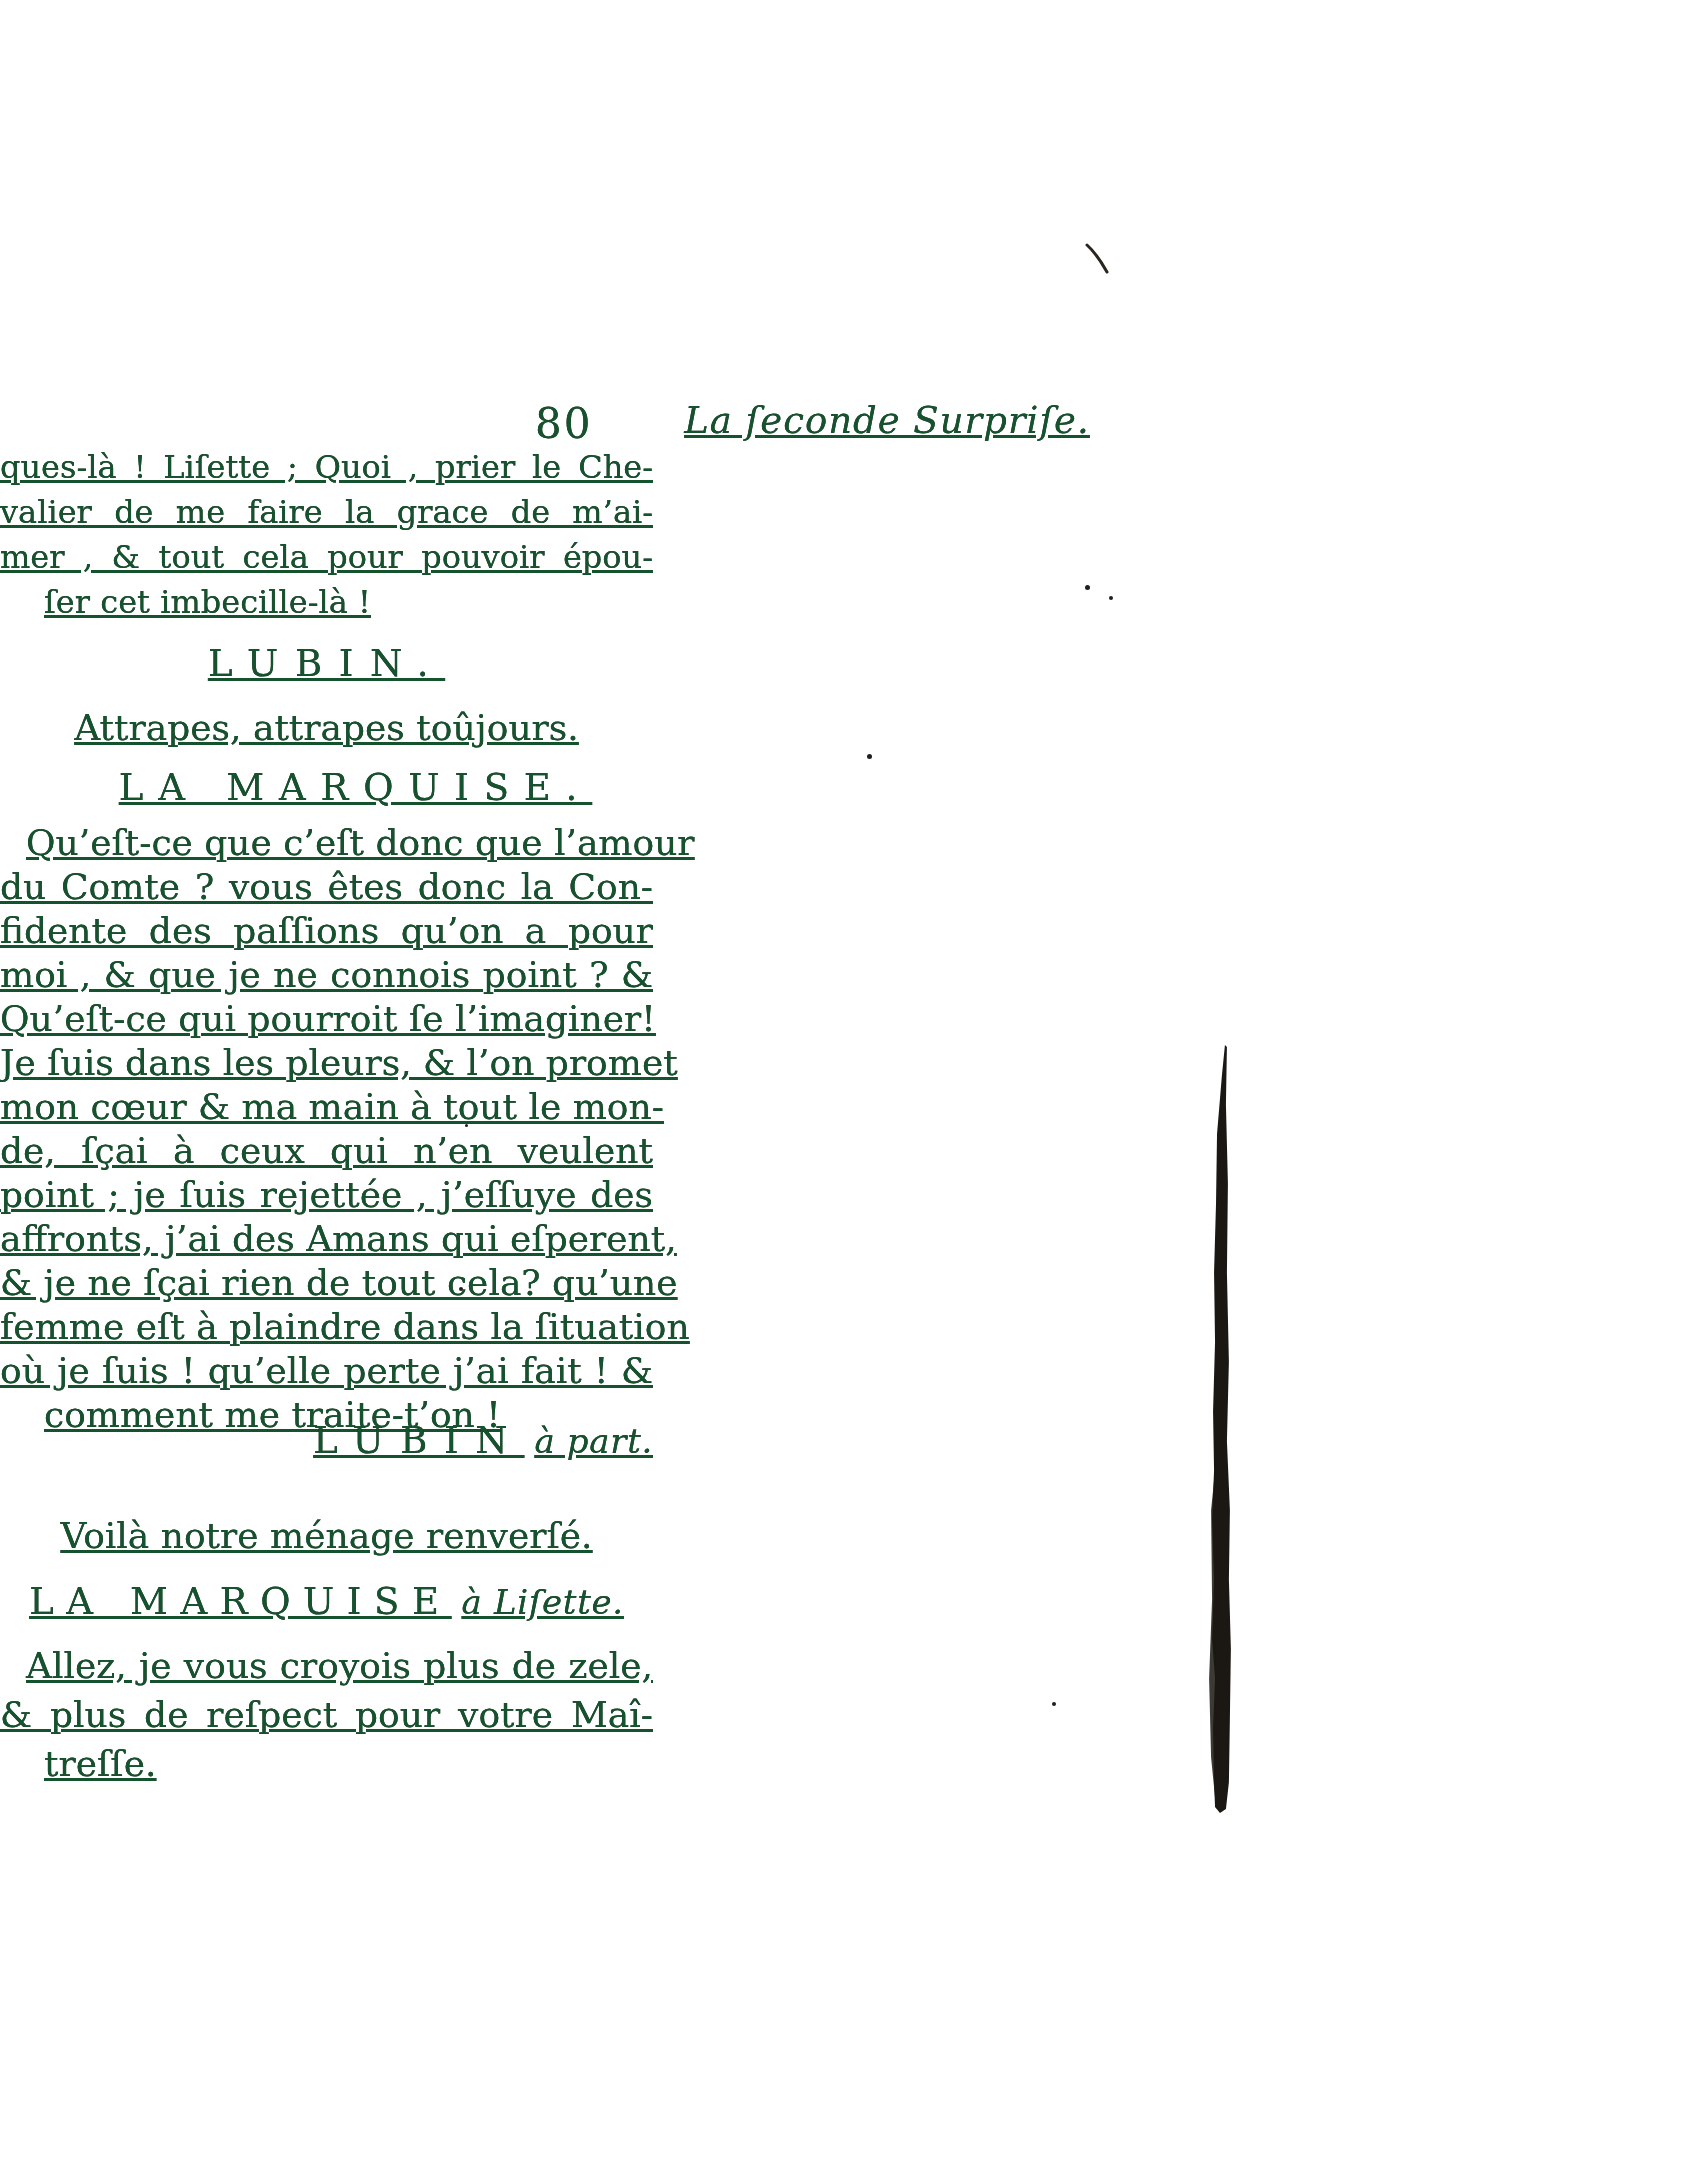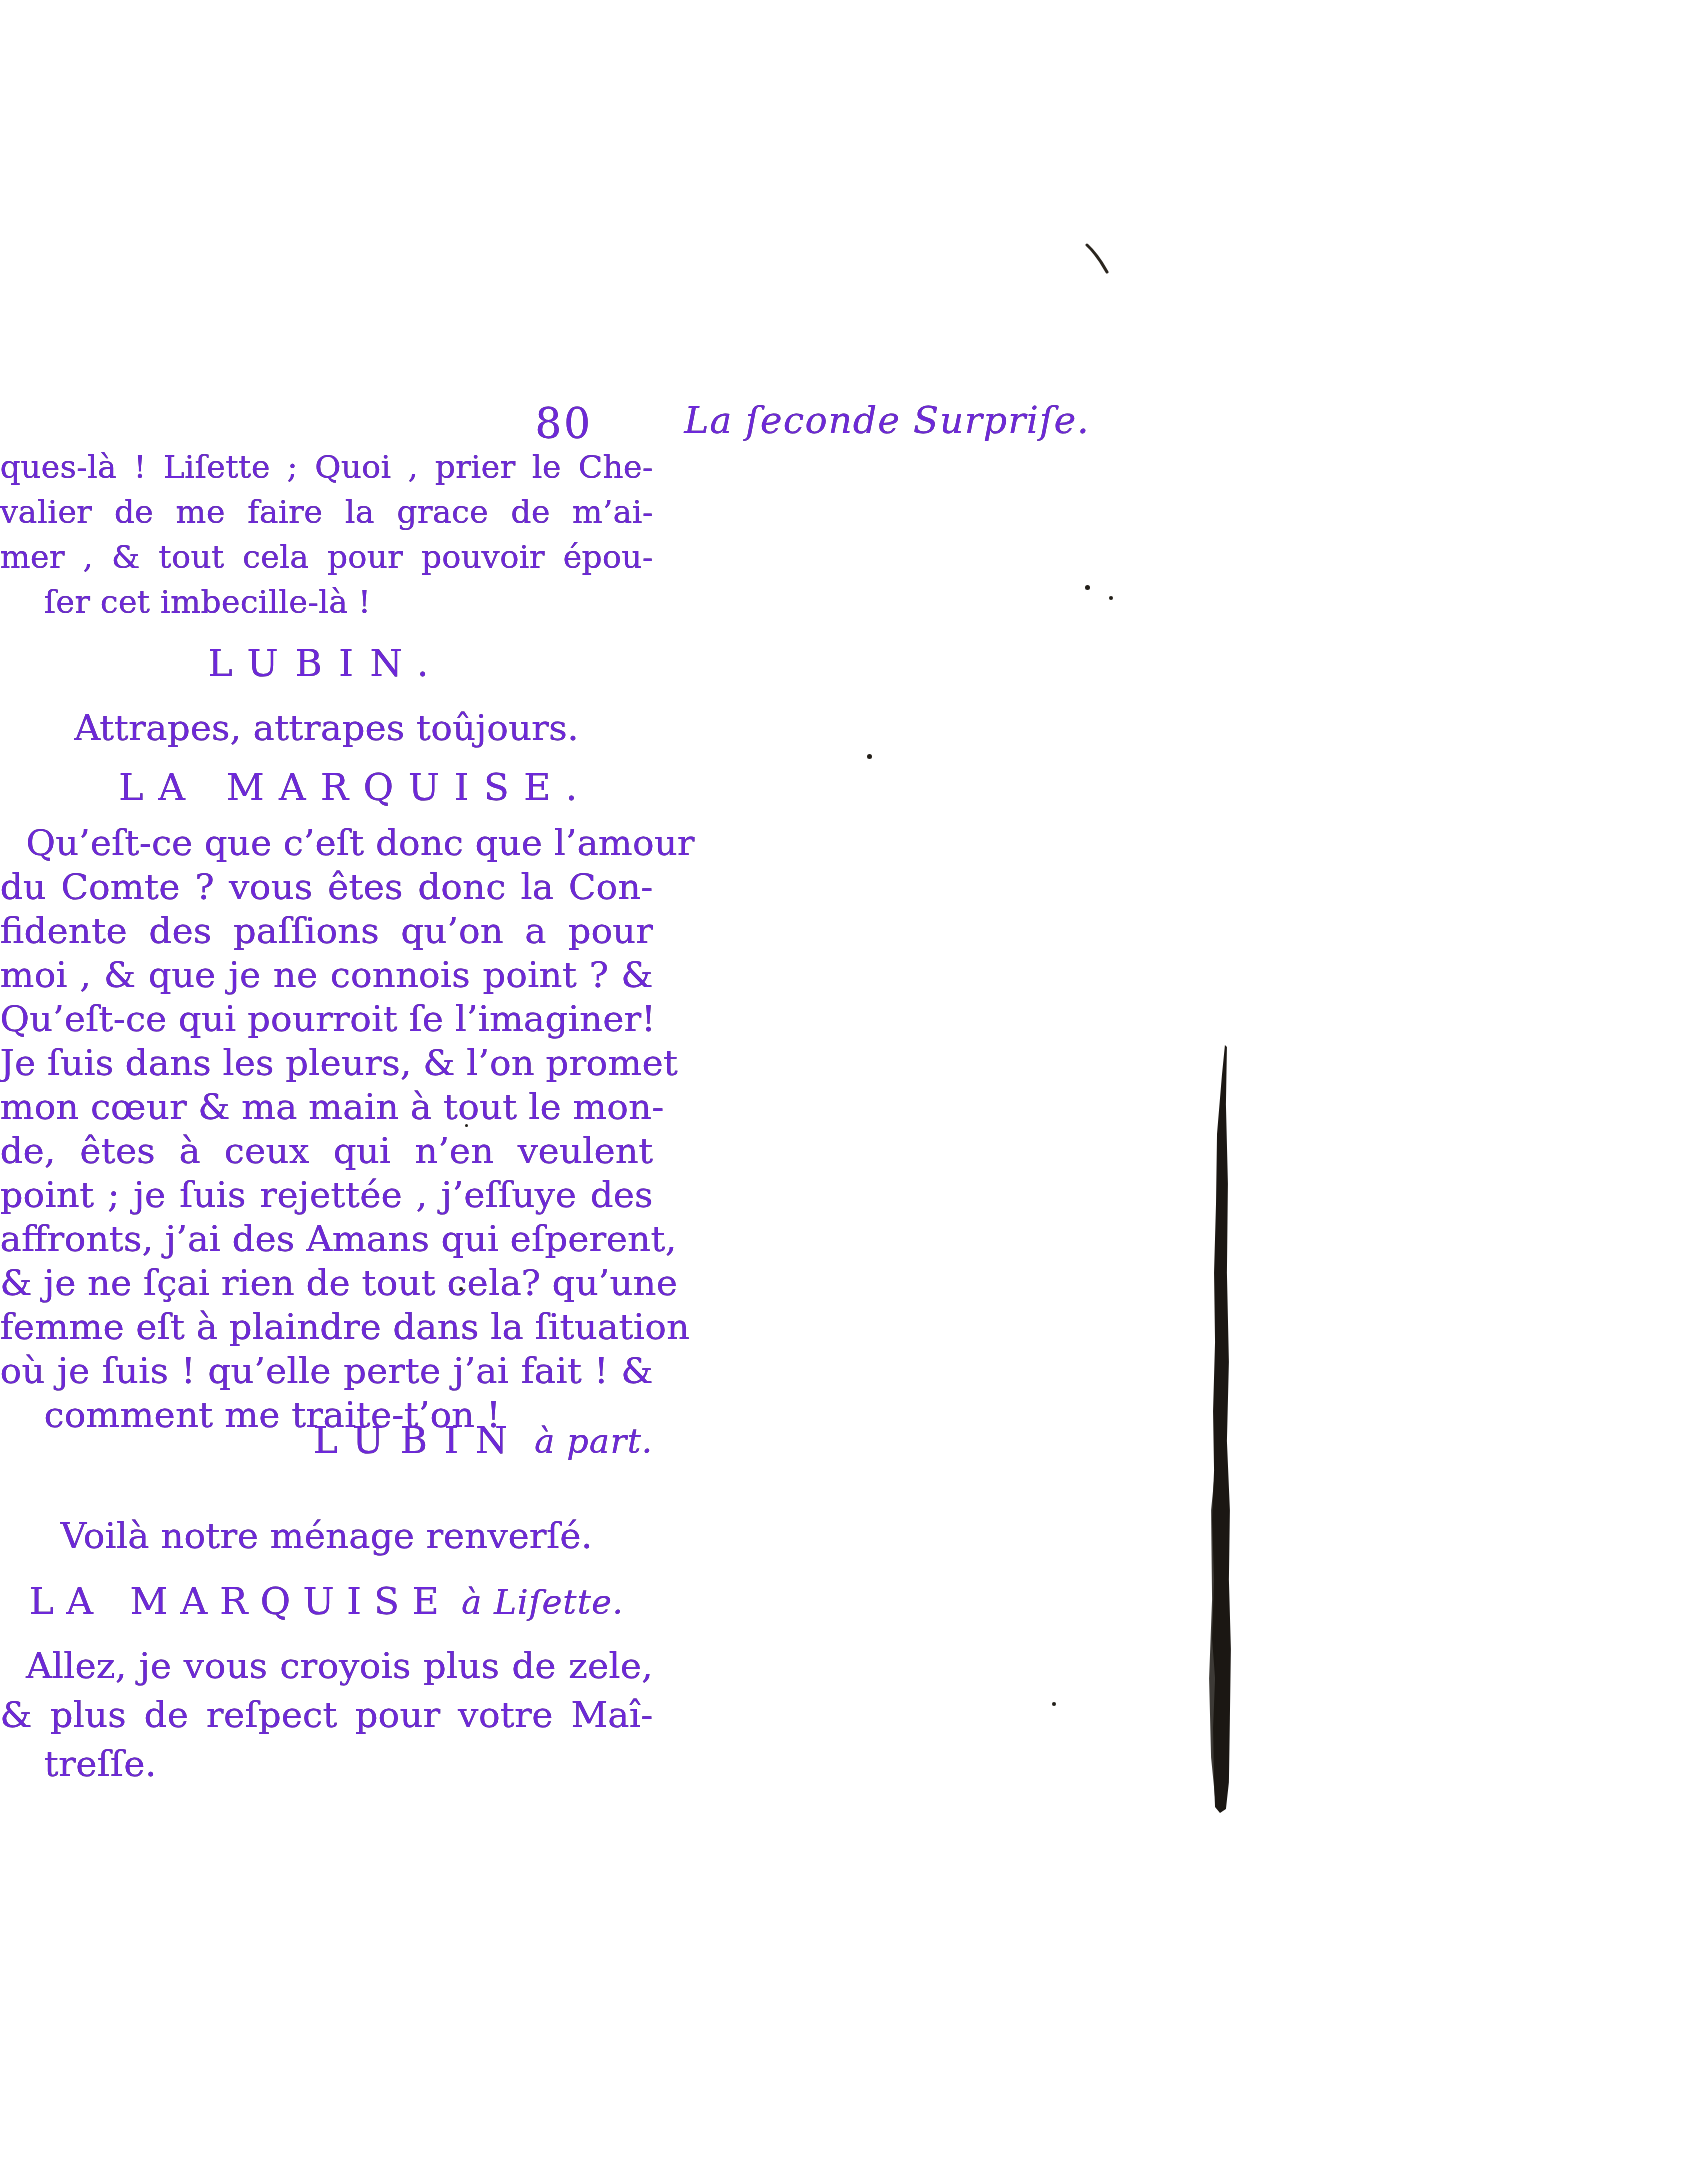--- a/index.html
+++ b/index.html
@@ -4,21 +4,21 @@
 <style>
   html,body{margin:0;padding:0;}
   body{
     width:1683px;height:2178px;position:relative;overflow:hidden;
     background:#ffffff;
     font-family:"DejaVu Serif","Liberation Serif",serif;
     color:#161310;
   }
   .abs{position:absolute;}
   .column{position:absolute;left:533px;width:653px;}
-  .ink{color:#6d28d9;text-shadow:0 0 0.5px rgba(20,16,10,0.85);}
+  .ink{color:#14532d;text-shadow:0 0 0.5px rgba(20,16,10,0.85);text-decoration:underline;}
 
   
   #runhead{top:399px;height:50px;}
   .pagenum{position:absolute;left:2px;top:0;font-size:42px;letter-spacing:2px;}
   .runtitle{display:block;text-align:center;padding-left:55px;
     font-style:italic;font-size:37px;letter-spacing:1px;}
 
   
   .para{position:absolute;left:0;width:653px;}
   .jline{text-align:justify;text-align-last:justify;white-space:nowrap;}
@@ -71,21 +71,21 @@
 <div class="speaker ink" id="h-marquise">LA MARQUISE.</div>
 
 <div class="column para ink" id="para2">
   <div class="jline indent">Qu’eſt-ce que c’eſt donc que l’amour</div>
   <div class="jline">du Comte ? vous êtes donc la Con-</div>
   <div class="jline">fidente des paſſions qu’on a pour</div>
   <div class="jline">moi , &amp; que je ne connois point ? &amp;</div>
   <div class="jline">Qu’eſt-ce qui pourroit ſe l’imaginer!</div>
   <div class="jline">Je ſuis dans les pleurs, &amp; l’on promet</div>
   <div class="jline">mon cœur &amp; ma main à tout le mon-</div>
-  <div class="jline">de, êtes à ceux qui n’en veulent</div>
+  <div class="jline">de, ſçai à ceux qui n’en veulent</div>
   <div class="jline">point ; je ſuis rejettée , j’eſſuye des</div>
   <div class="jline">affronts, j’ai des Amans qui eſperent,</div>
   <div class="jline">&amp; je ne ſçai rien de tout cela? qu’une</div>
   <div class="jline">femme eſt à plaindre dans la ſituation</div>
   <div class="jline">où je ſuis ! qu’elle perte j’ai fait ! &amp;</div>
   <div class="jline lline">comment me traite-t’on !</div>
 </div>
 
 <div class="speaker ink" id="h-lubin2">
   <span class="caps">LUBIN</span><span class="dir">à part.</span>

